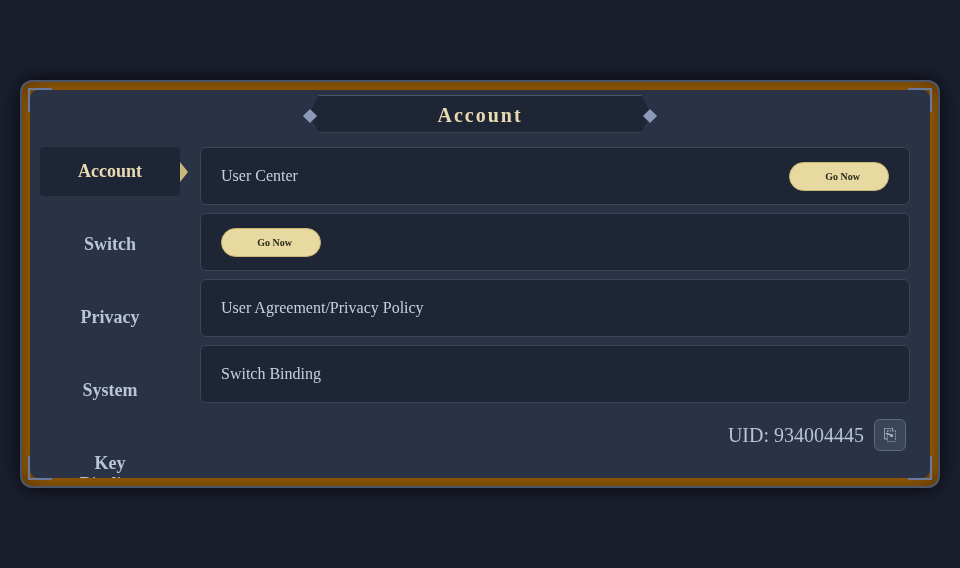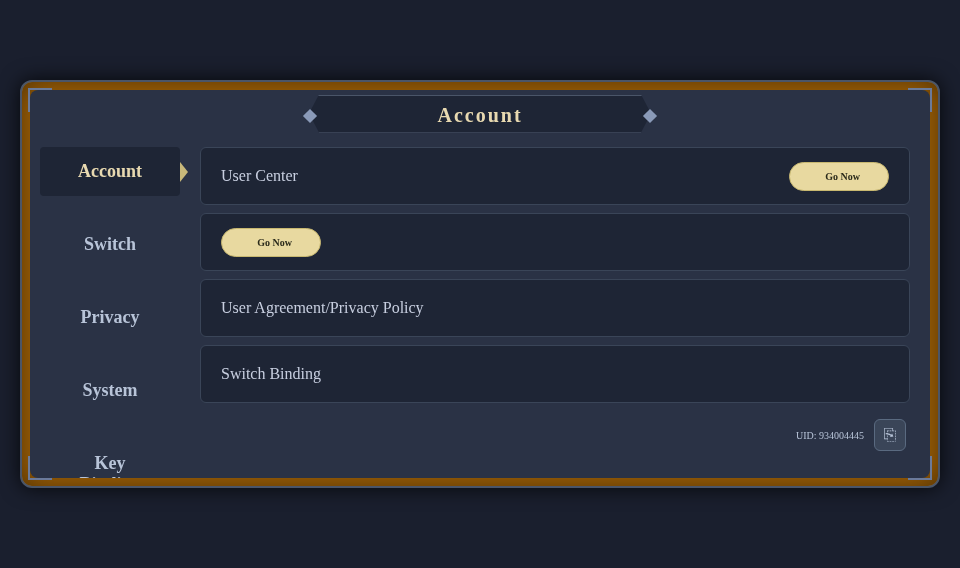--- a/index.html
+++ b/index.html
@@ -185,21 +185,21 @@
     .uid-row {
       display: flex;
       align-items: center;
       justify-content: flex-end;
       padding: 8px 4px 4px;
       gap: 10px;
     }
 
     .uid-text {
       color: #b8c4d8;
-      font-size: 10px;
+      font-size: 20px;
       font-family: 'Georgia', serif;
     }
 
     .copy-btn {
       width: 32px;
       height: 32px;
       background: #3a4558;
       border: 1px solid #5a6a80;
       border-radius: 6px;
       display: flex;

